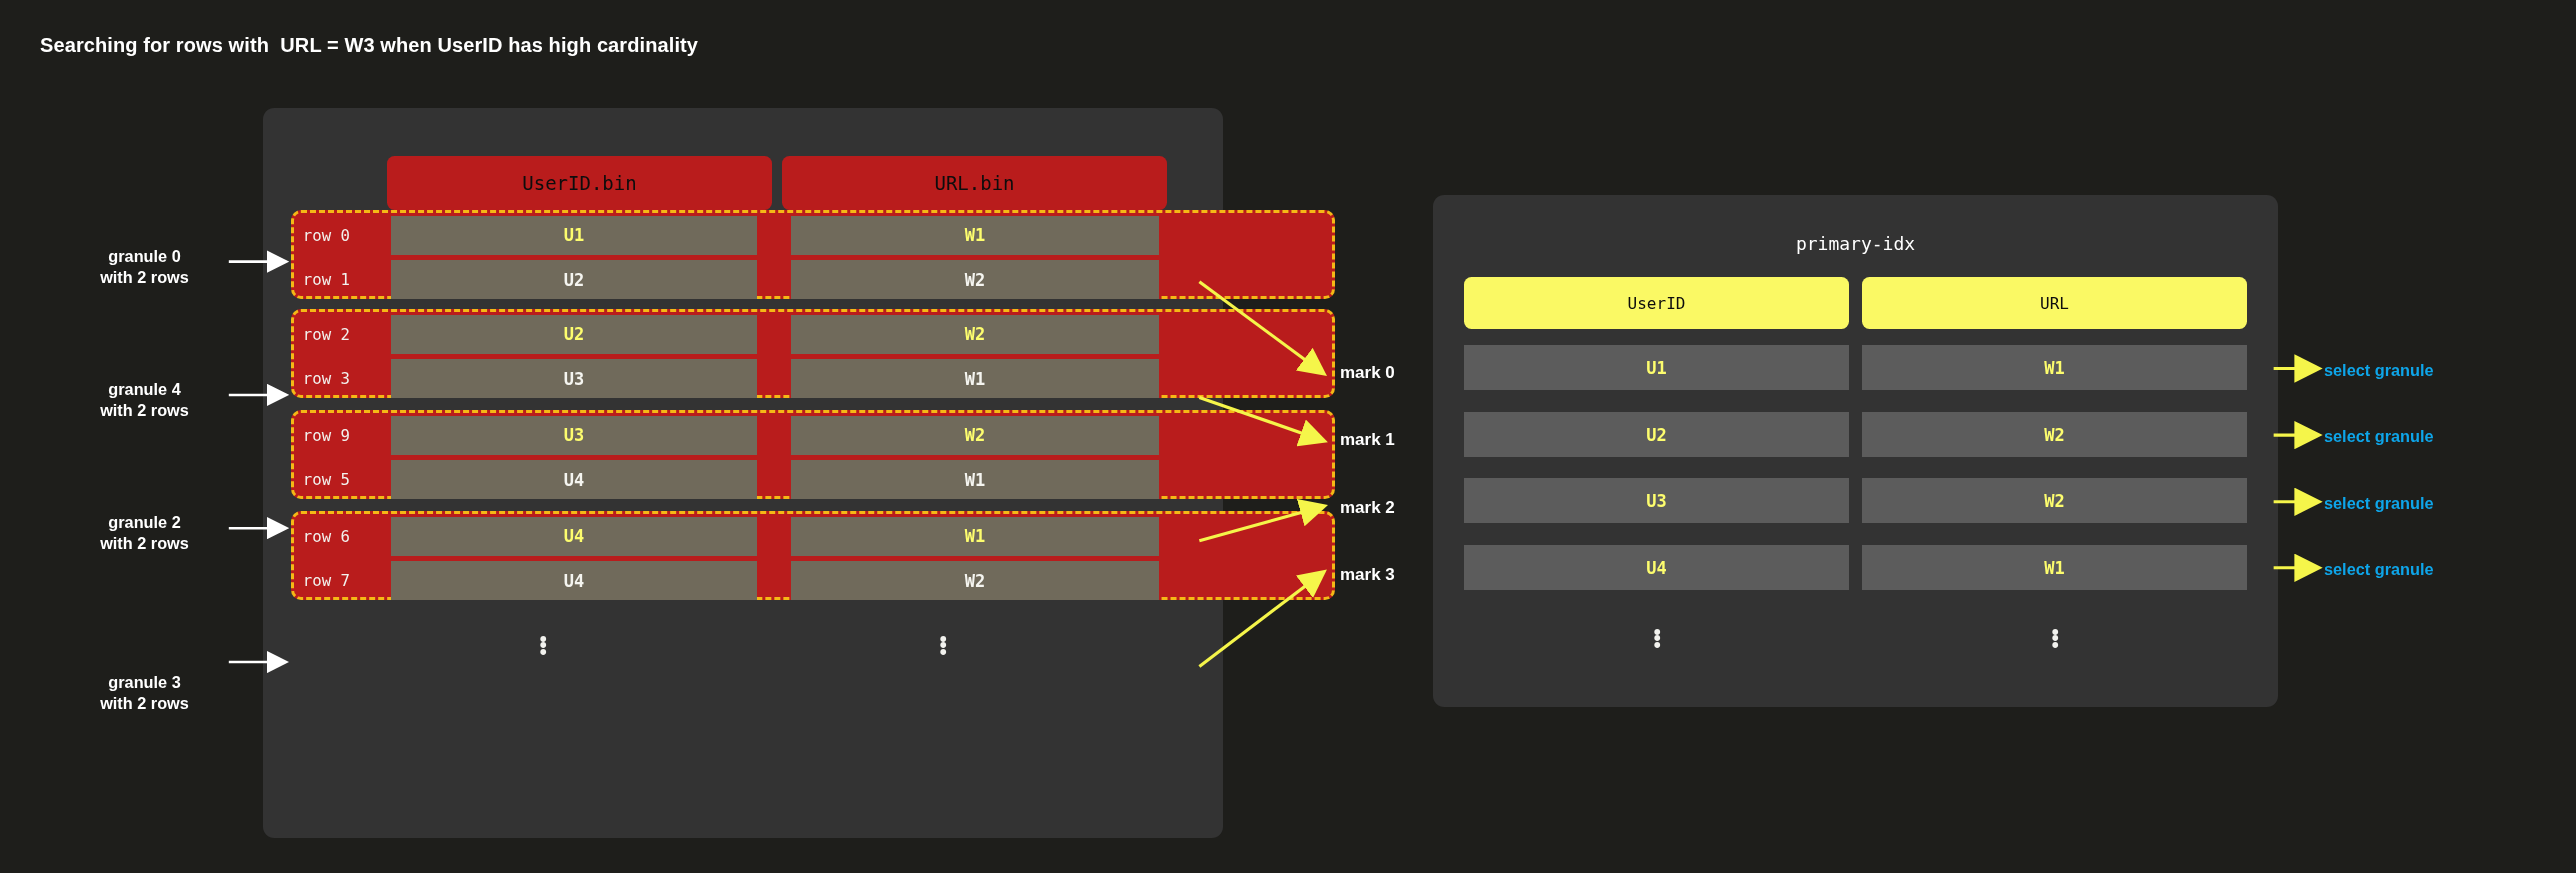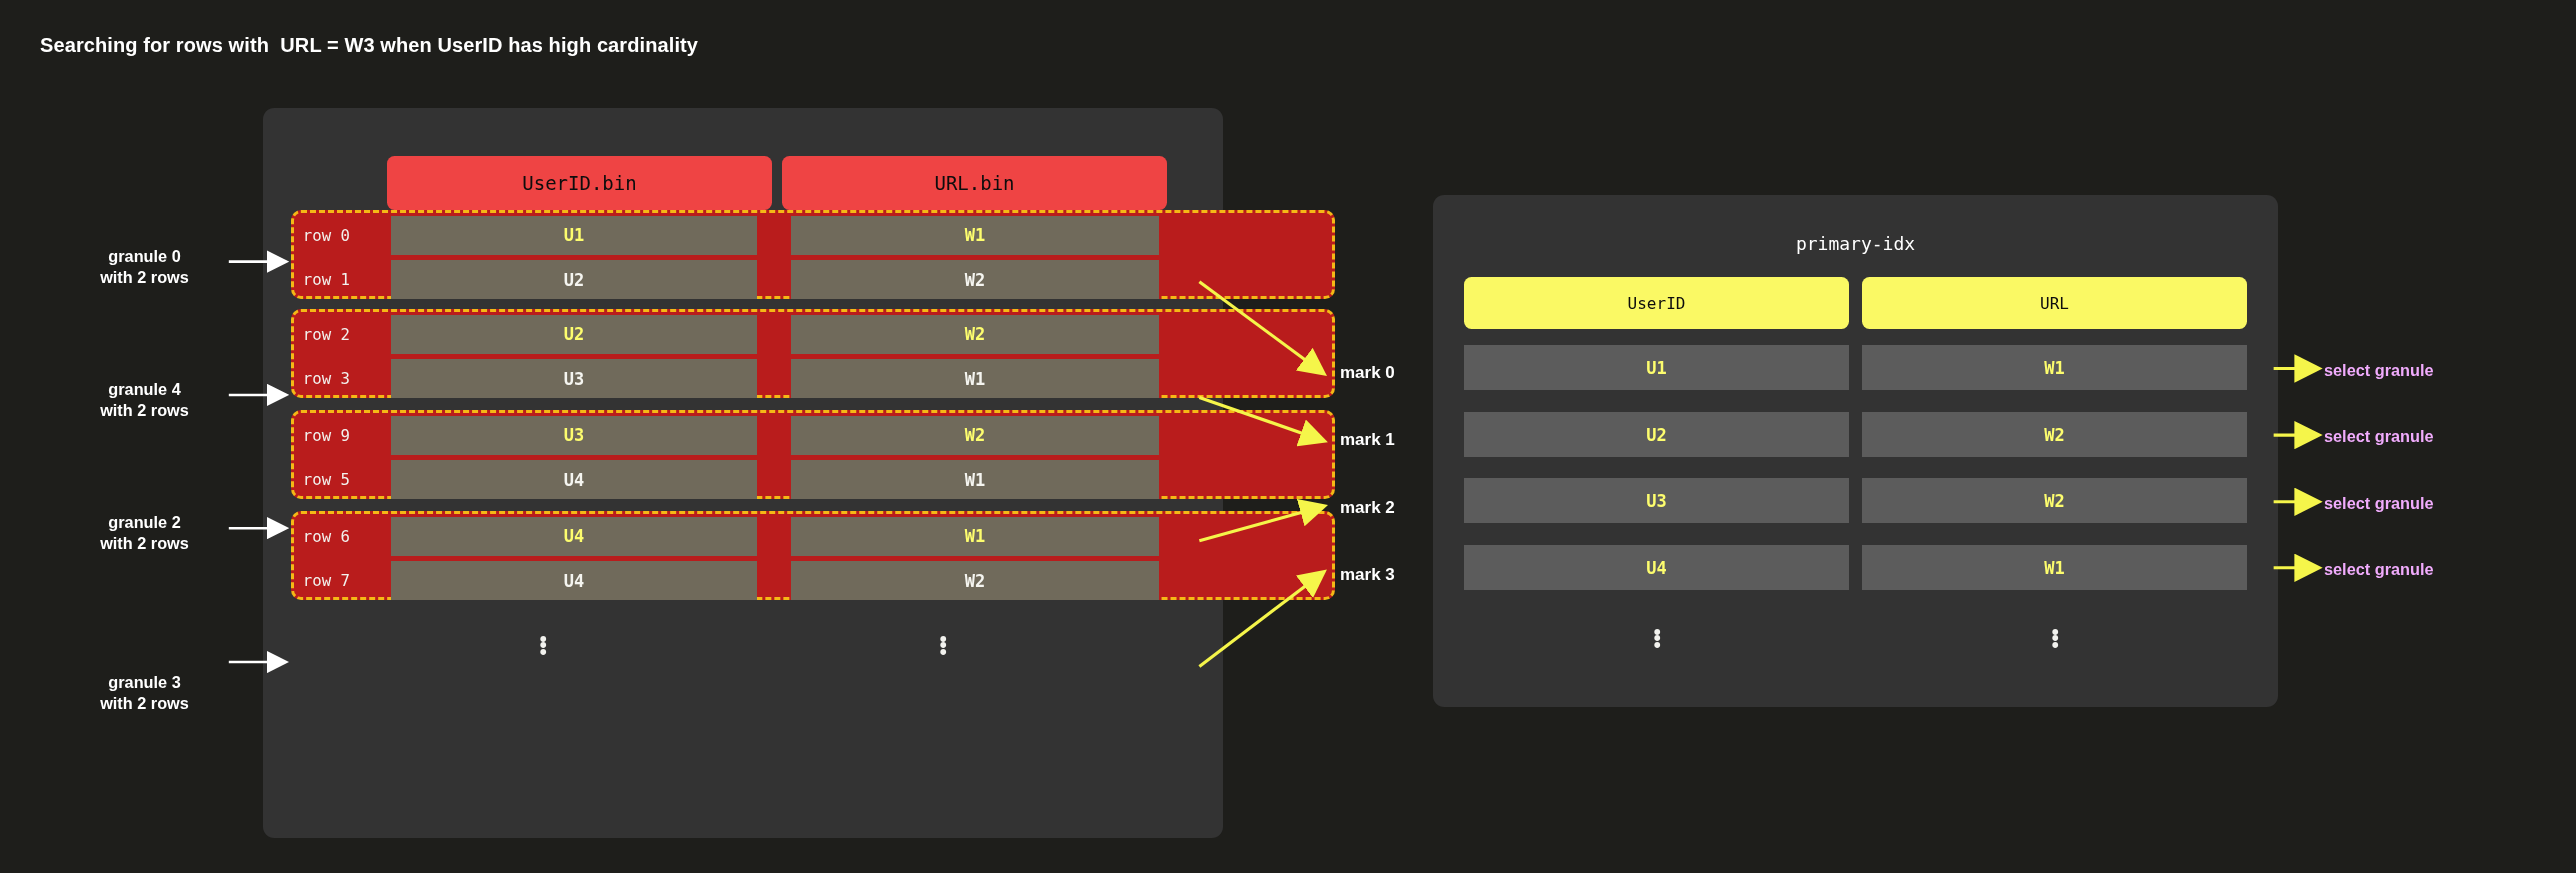--- a/index.html
+++ b/index.html
@@ -34,21 +34,21 @@
     left: 263px;
     top: 108px;
     width: 960px;
     height: 730px;
     background: #333333;
     border-radius: 11.3px;
   }
   .col-header {
     position: absolute;
     height: 54px;
-    background: #ef4444;
+    background: #b91c1c;
     border-radius: 7.5px;
     color: #0d0d0d;
     font-size: 19px;
     display: flex;
     align-items: center;
     justify-content: center;
   }
   #hdr-userid-bin { left: 124px; top: 48px; width: 385px; }
   #hdr-url-bin    { left: 519px; top: 48px; width: 385px; }
 
@@ -190,21 +190,21 @@
   .idx-col-b { left: 429px; width: 385px; }
   .idx-r0 { top: 150px; }
   .idx-r1 { top: 217px; }
   .idx-r2 { top: 283px; }
   .idx-r3 { top: 350px; }
 
   
   .select-granule-label {
     position: absolute;
     left: 2324px;
-    color: #f0abfc;
+    color: #0ea5e9;
     font-size: 16.3px;
     font-weight: bold;
     white-space: nowrap;
     text-align: right;
   }
   #select-granule-0 { top: 361px; }
   #select-granule-1 { top: 427px; }
   #select-granule-2 { top: 494px; }
   #select-granule-3 { top: 560px; }
 

